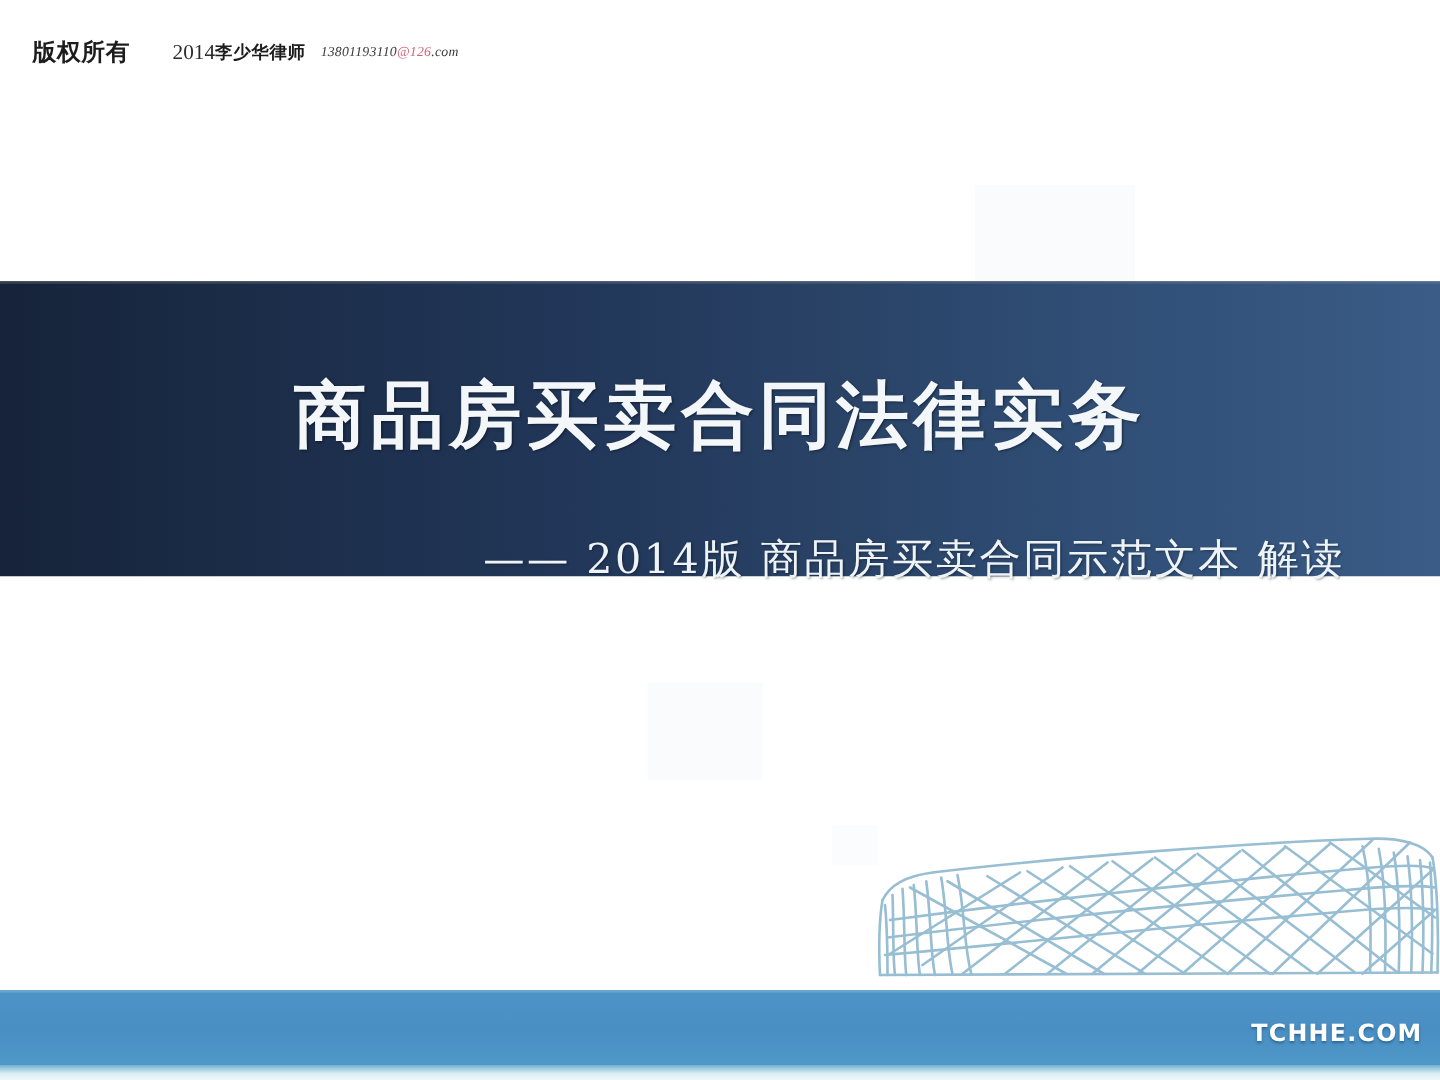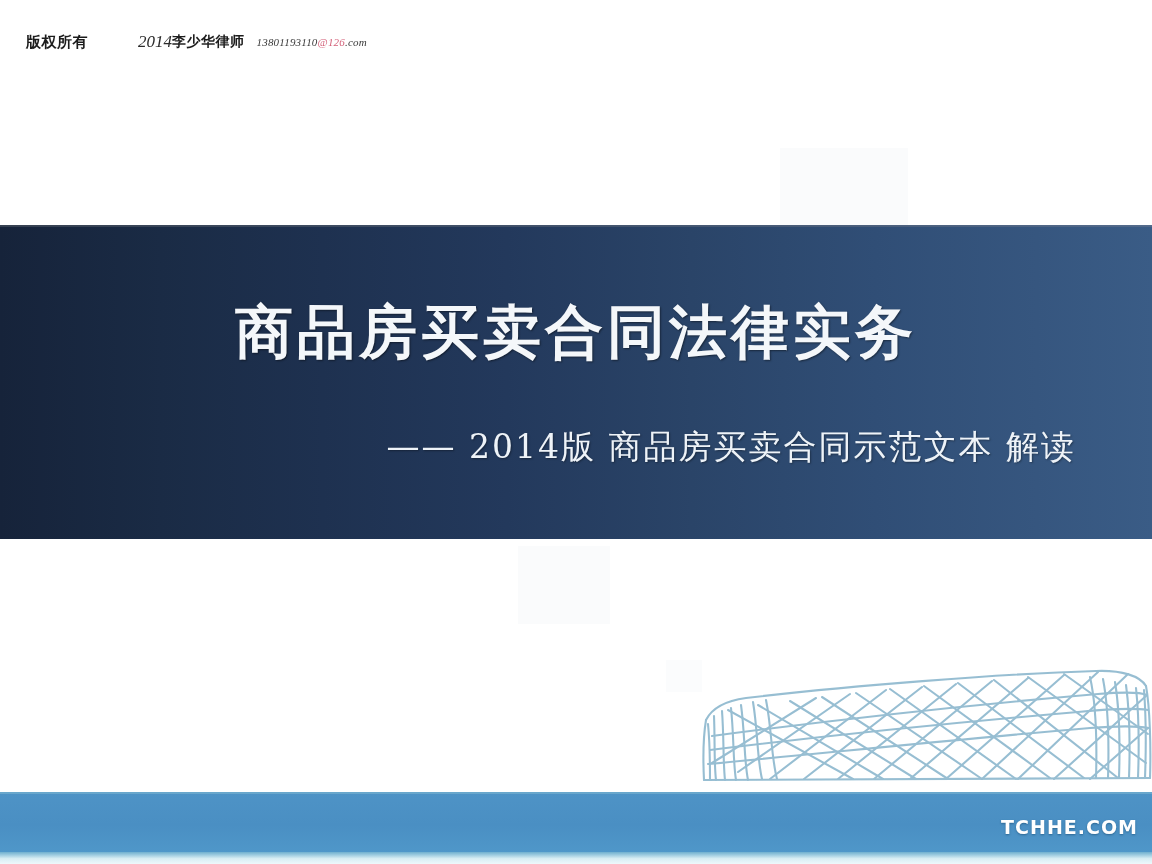--- a/index.html
+++ b/index.html
@@ -33,32 +33,31 @@
     top: 25px;
     width: 1152px;
     height: 34px;
     display: flex;
     align-items: center;
     white-space: nowrap;
   }
   .cr-owner {
     margin-left: 26px;
     font-family: "DejaVu Sans", "Liberation Sans", sans-serif;
-    font-size: 15px;
+    font-size: 19px;
     font-weight: 700;
     color: #1c1c1c;
     letter-spacing: 0.5px;
   }
   .cr-year {
-    margin-left: 50px;
+    margin-left: 34px;
     font-family: "Liberation Serif", "DejaVu Serif", serif;
     font-size: 17px;
     font-weight: 400;
     color: #2b2b2b;
-    font-style: italic;
   }
   .cr-name {
     font-family: "DejaVu Sans", "Liberation Sans", sans-serif;
     font-size: 14px;
     font-weight: 700;
     color: #1c1c1c;
     letter-spacing: 0.5px;
   }
   .cr-email {
     margin-left: 12px;
@@ -80,21 +79,21 @@
   .artifact.a1 { left: 780px; top: 148px; width: 128px; height: 80px; }
   .artifact.a2 { left: 518px; top: 546px; width: 92px; height: 78px; }
   .artifact.a3 { left: 666px; top: 660px; width: 36px; height: 32px; background:#fbfcfd; }
 
   
   .title-banner {
     position: absolute;
     left: 0;
     top: 225px;
     width: 1152px;
-    height: 314px;
+    height: 236px;
     background: linear-gradient(to right,
         #16233a 0%,
         #1a2b45 14%,
         #1e3150 28%,
         #23395c 44%,
         #2a4468 60%,
         #304e76 76%,
         #36567f 90%,
         #3a5c86 100%);
     box-shadow: inset 0 1px 0 rgba(255,255,255,0.06);

